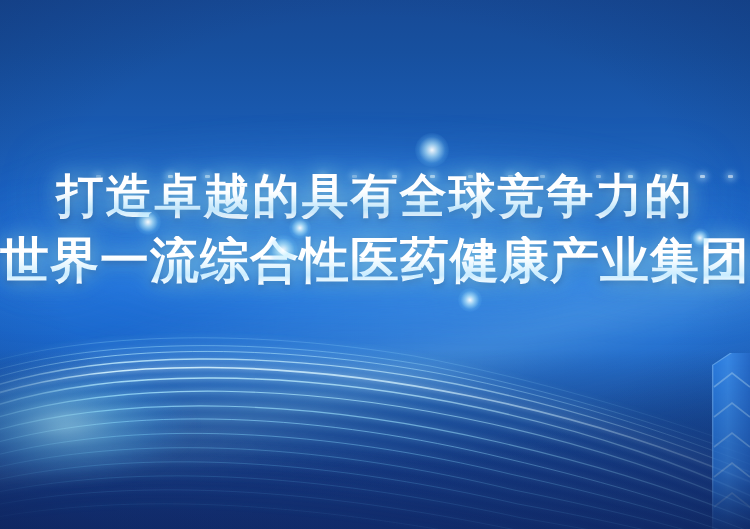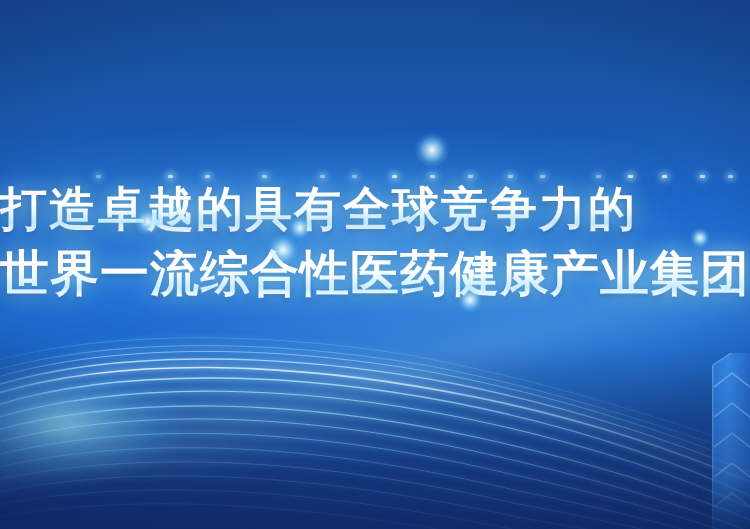--- a/index.html
+++ b/index.html
@@ -154,23 +154,22 @@
     height: 180px;
     pointer-events: none;
   }
 
   
   .title-block {
     position: absolute;
     left: 0;
     right: 0;
     top: 172px;
-    text-align: left;
+    text-align: center;
     z-index: 6;
-    margin-top: 13px;
   }
   .title-line {
     display: block;
     font-family: "DejaVu Serif", "Liberation Serif", serif;
     font-weight: 700;
     color: #ffffff;
     white-space: nowrap;
     line-height: 1.0;
     background: linear-gradient(180deg,
         #ffffff 0%,

